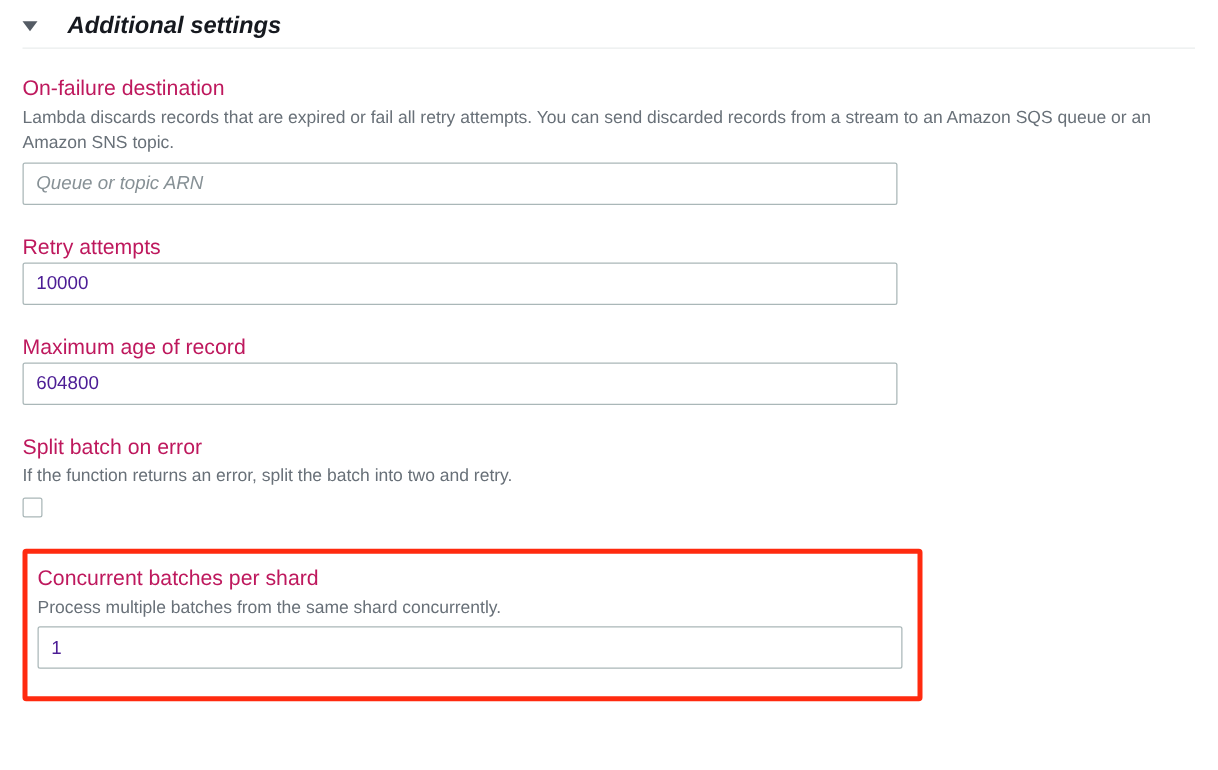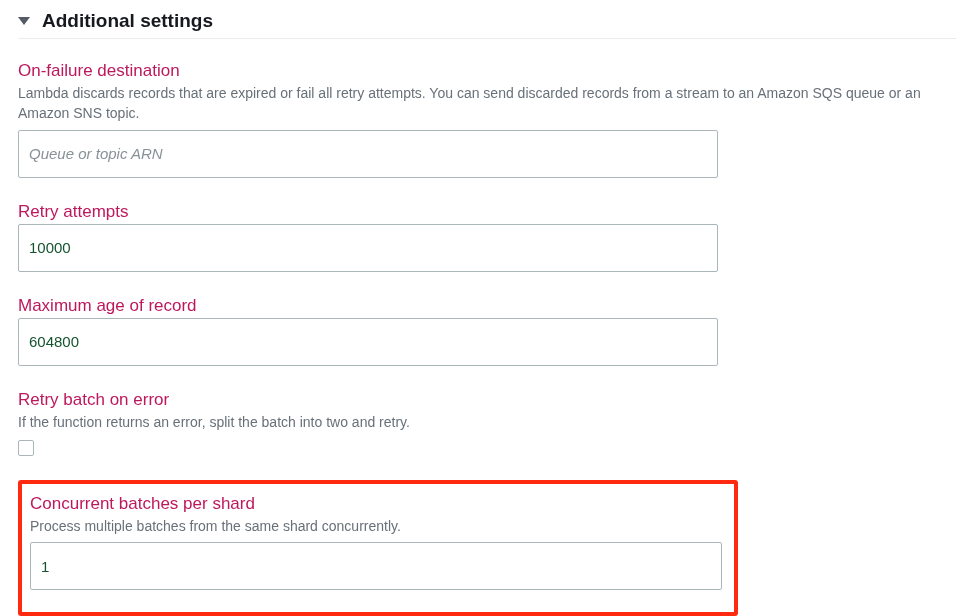--- a/index.html
+++ b/index.html
@@ -10,24 +10,25 @@
     body {
       font-family: "Amazon Ember", "Helvetica Neue", Helvetica, Arial, sans-serif;
       background: #ffffff;
       width: 974px;
       padding: 10px 18px 18px 18px;
       color: #16191f;
     }
     .section-header {
       display: flex;
       align-items: center;
-      gap: 12px;
+      gap: 24px;
       padding-bottom: 6px;
       border-bottom: 1px solid #eaeded;
       margin-bottom: 22px;
+      font-style: italic;
     }
     .caret {
       display: inline-block;
       width: 0;
       height: 0;
       border-left: 6px solid transparent;
       border-right: 6px solid transparent;
       border-top: 8px solid #545b64;
     }
     .section-title {
@@ -45,26 +46,26 @@
       margin-bottom: 2px;
     }
     .field-desc {
       font-size: 14px;
       color: #687078;
       line-height: 1.45;
       margin-bottom: 6px;
     }
     .text-input {
       width: 700px;
-      height: 48px;
+      height: 34px;
       border: 1px solid #aab7b8;
       border-radius: 2px;
       padding: 4px 10px;
       font-size: 15px;
-      color: #14532d;
+      color: #4c1d95;
       font-family: inherit;
       outline: none;
     }
     .text-input::placeholder {
       color: #879196;
       font-style: italic;
     }
     .checkbox {
       width: 16px;
       height: 16px;
@@ -104,21 +105,21 @@
   <div class="field-label">Retry attempts</div>
   <input type="text" class="text-input" value="10000" style="">
 </div>
 
 <div class="field-group">
   <div class="field-label">Maximum age of record</div>
   <input type="text" class="text-input" value="604800" style="">
 </div>
 
 <div class="field-group">
-  <div class="field-label">Retry batch on error</div>
+  <div class="field-label">Split batch on error</div>
   <div class="field-desc">If the function returns an error, split the batch into two and retry.</div>
   <span class="checkbox"></span>
 </div>
 
 <div class="highlight-box">
   <div class="field-group">
     <div class="field-label">Concurrent batches per shard</div>
     <div class="field-desc">Process multiple batches from the same shard concurrently.</div>
     <input type="text" class="text-input" style="width: 692px;" value="1">
   </div>

